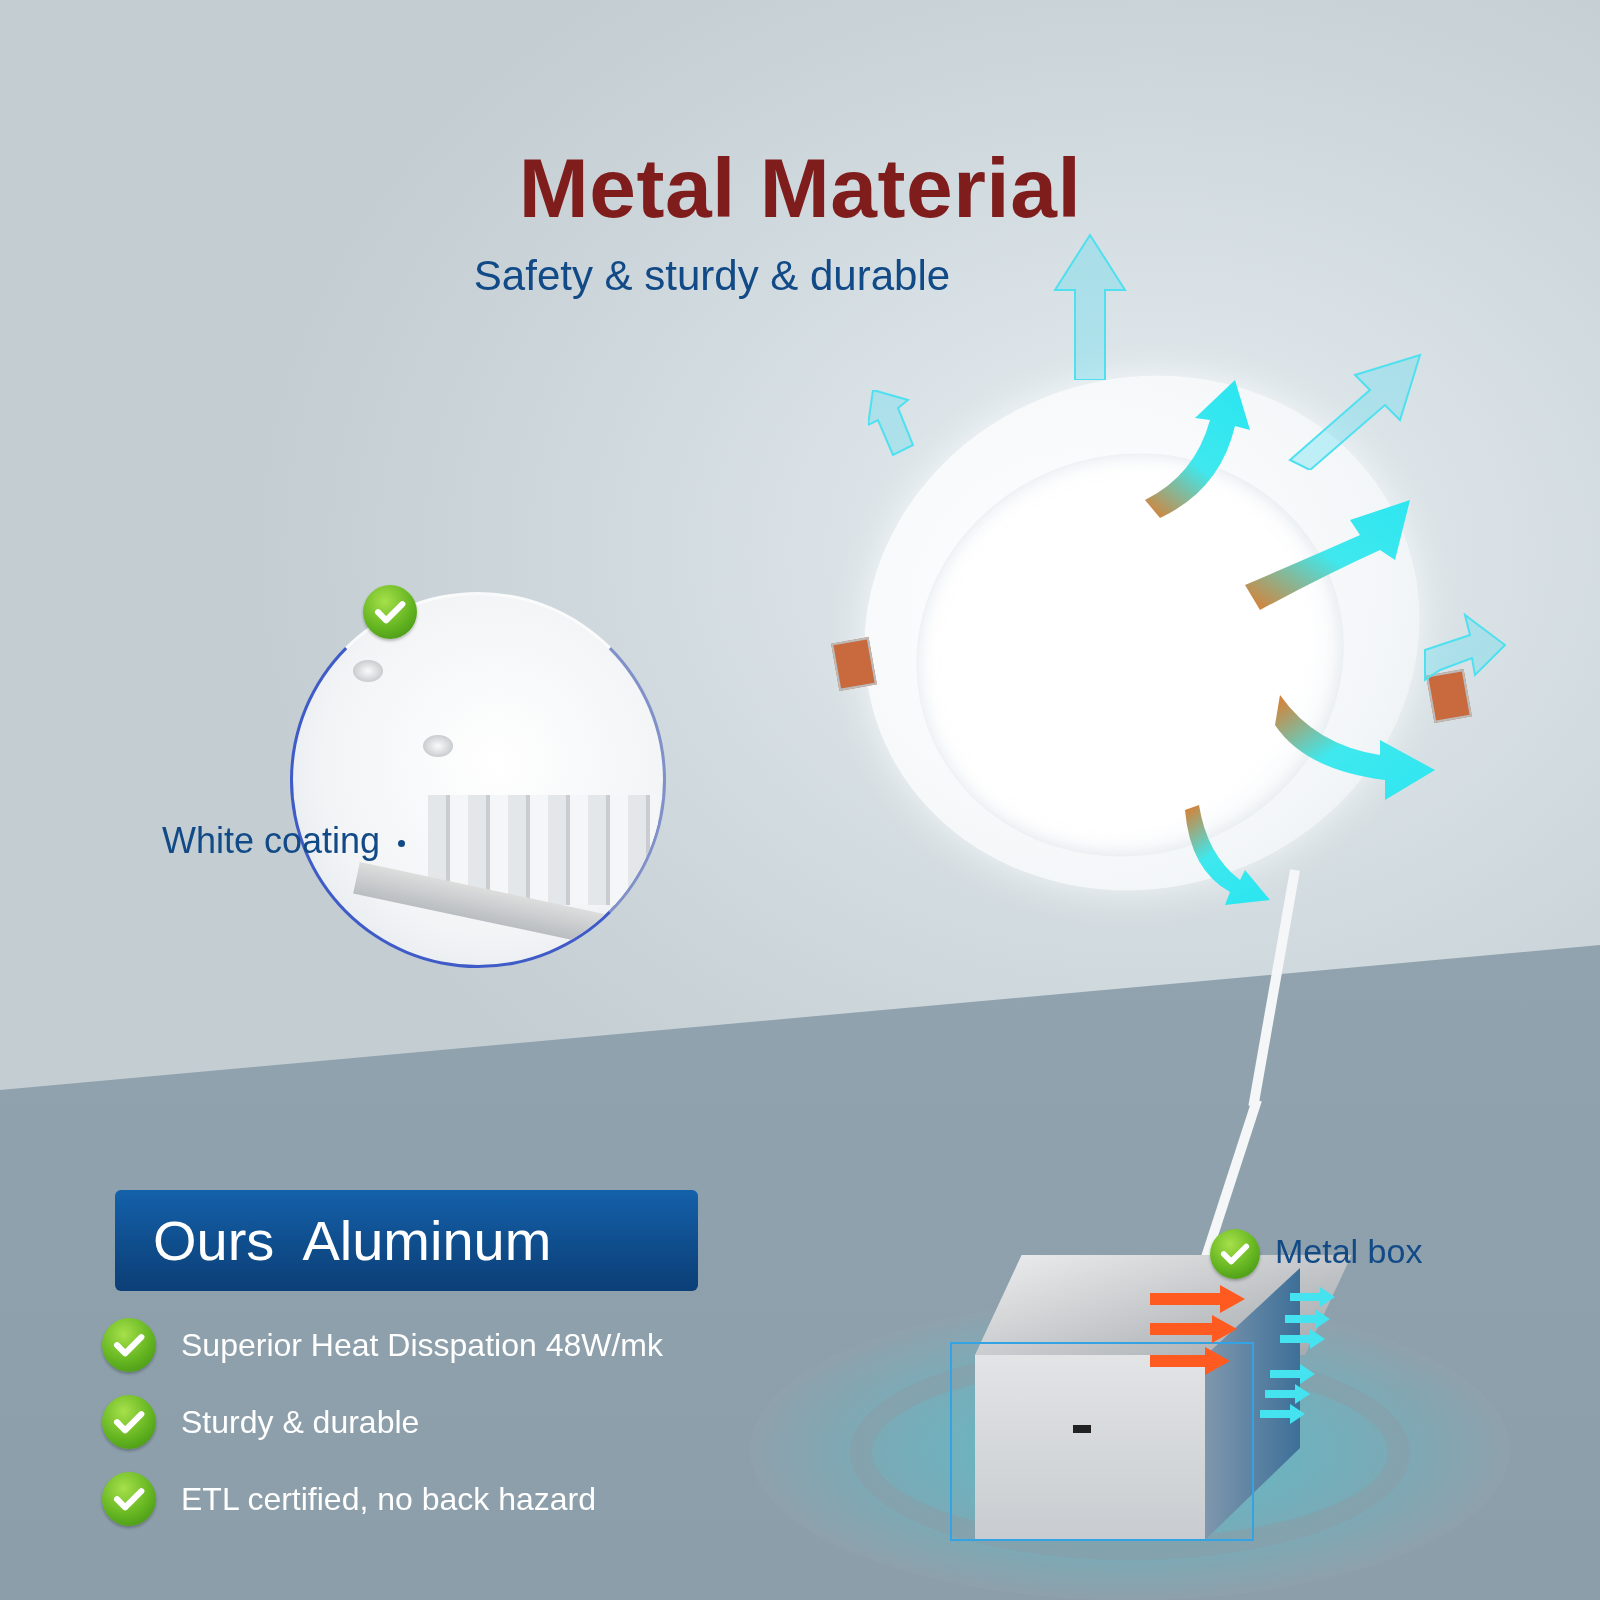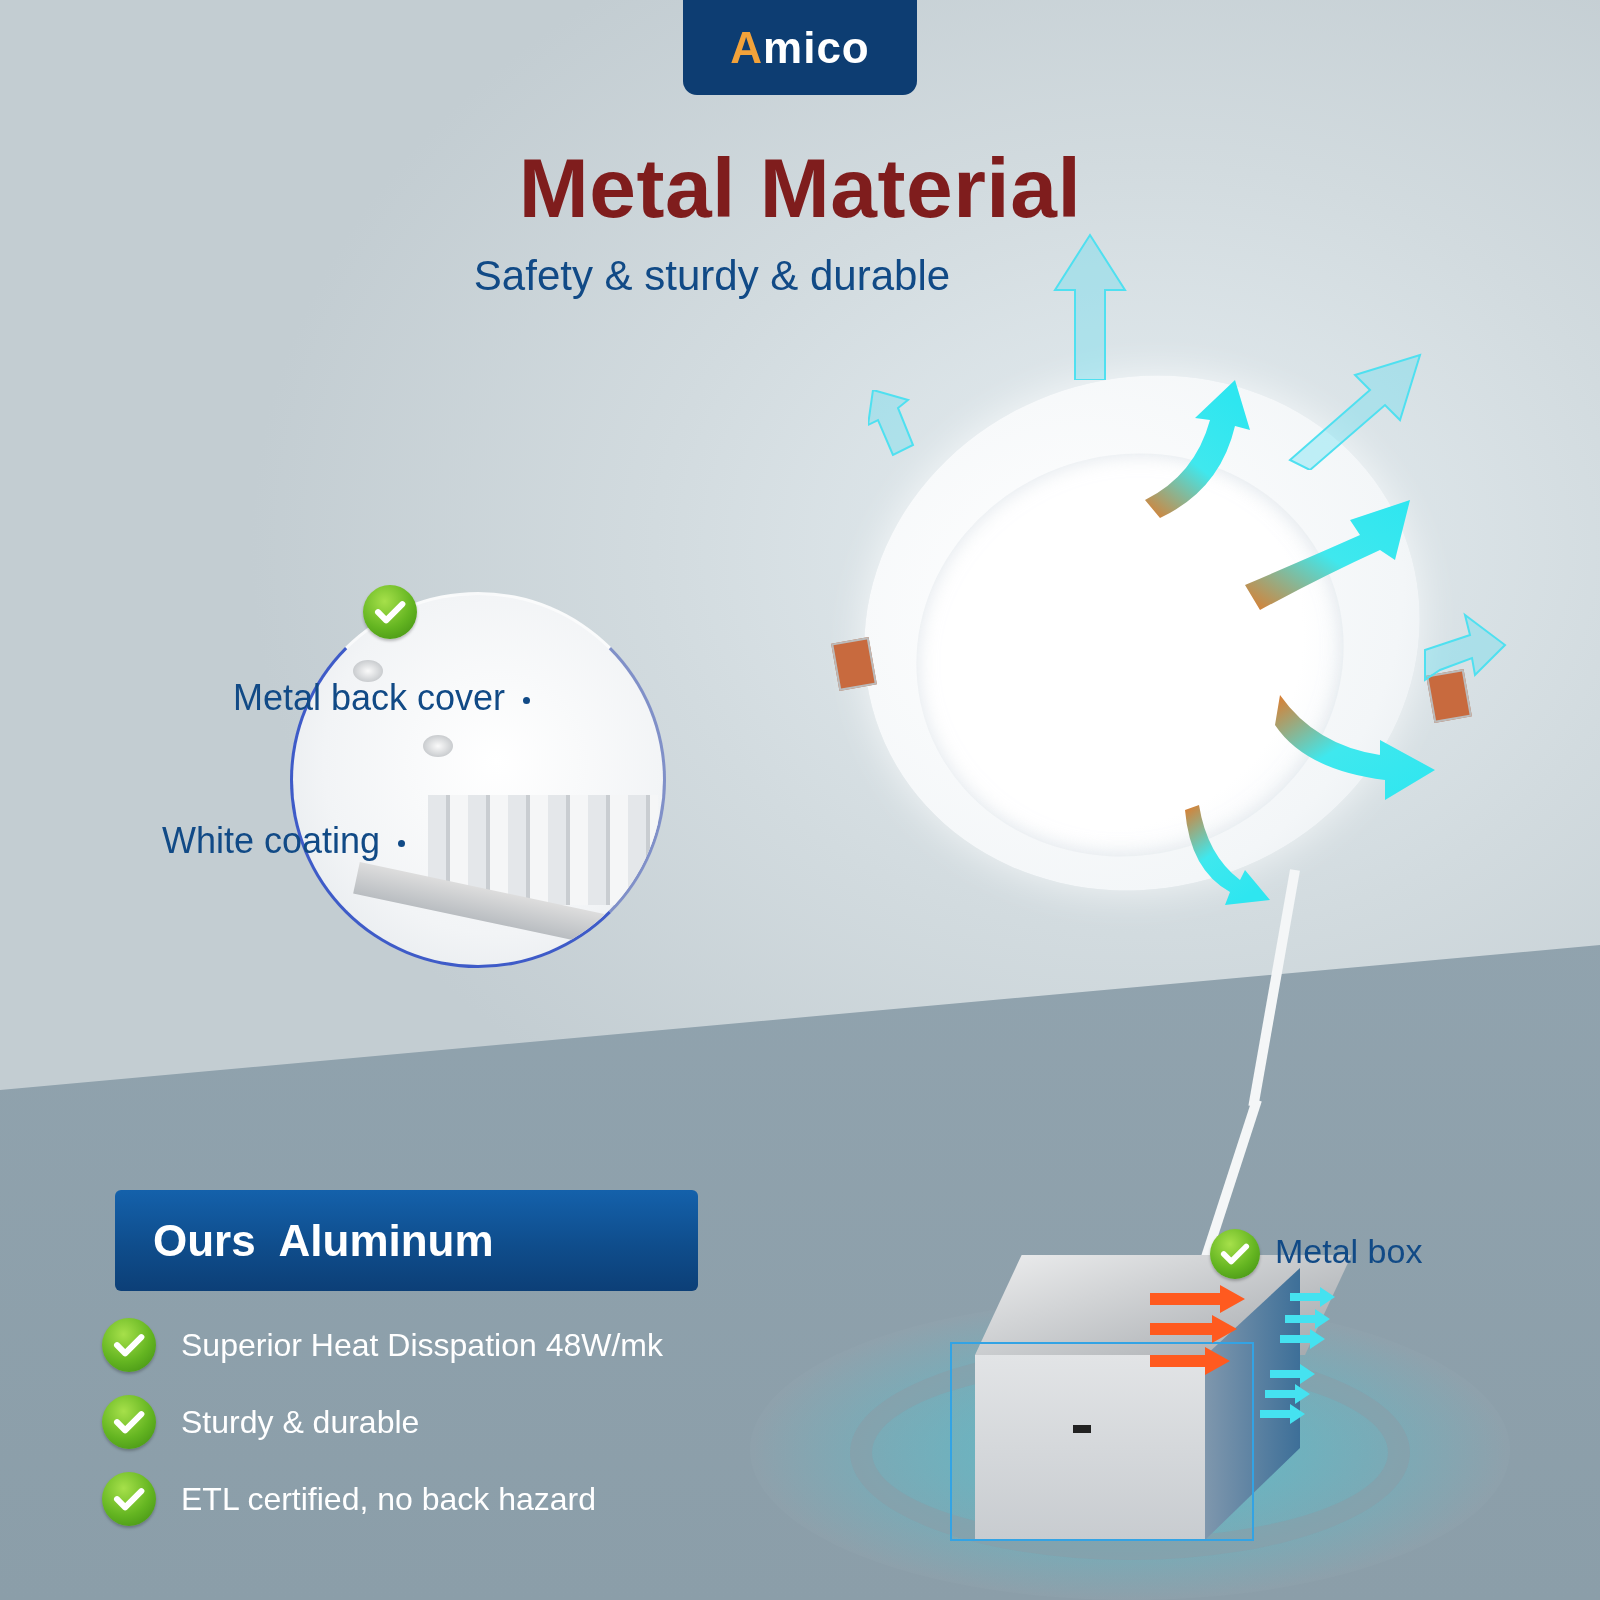--- a/index.html
+++ b/index.html
@@ -49,21 +49,21 @@
 
   .check { position:absolute; width:54px; height:54px; border-radius:50%;
            background: radial-gradient(circle at 40% 30%, #a6e04a 0%, #64b521 55%, #3d8a12 100%);
            box-shadow:0 2px 3px rgba(0,0,0,0.25); display:flex; align-items:center; justify-content:center; }
   .check svg { width:60%; height:60%; }
 
   
   .alu-box { position:absolute; left:115px; top:1190px; width:583px; height:101px; border-radius:6px;
              background: linear-gradient(180deg, #1461ab 0%, #0f4d8c 55%, #0c3f77 100%);
              display:flex; align-items:center; padding-left:38px; box-sizing:border-box; }
-  .alu-title { color:#fff; font-weight:bold; font-size:44px; white-space:pre; }
+  .alu-title { color:#fff; font-weight:normal; font-size:56px; white-space:pre; }
   .feature { position:absolute; left:102px; display:flex; align-items:center; }
   .feature .check { position:relative; }
   .feature-text { color:#fff; font-size:32px; margin-left:25px; white-space:nowrap; }
 
   
   .ring { position:absolute; border-radius:50%; }
   .jbox-front { position:absolute; left:975px; top:1355px; width:230px; height:185px; background:linear-gradient(#e2e4e6,#c8ccd0); }
   .jbox-top { position:absolute; left:975px; top:1255px; width:330px; height:100px;
               background:linear-gradient(160deg,#e8e9ea,#a7abaf); transform:skewX(-25deg); transform-origin:bottom left; }
   .jbox-side { position:absolute; left:1205px; top:1268px; width:95px; height:272px; background:linear-gradient(90deg,#7f97ad,#3d6f98); clip-path: polygon(0 88px, 95px 0, 95px 180px, 0 272px); }
@@ -71,23 +71,20 @@
   .slot { position:absolute; left:1073px; top:1425px; width:18px; height:8px; background:#222; }
   .cable { position:absolute; border-left:10px solid #f4f6f7; }
 </style>
 </head>
 <body>
 
 <div class="scene">
   <div class="wall"></div>
   <div class="floor"></div>
 
-  <div class="logo-badge">
-    <span class="logo-text"><span class="logo-a">A</span><span>mico</span></span>
-  </div>
 
   <div class="title">Metal Material</div>
   <div class="subtitle">Safety &amp; sturdy &amp; durable</div>
 
   <div class="light-rim"></div>
   <div class="light-face"></div>
   <div class="clip" style="left:835px;top:640px;transform:rotate(-10deg);"></div>
   <div class="clip" style="left:1430px;top:672px;transform:rotate(-10deg);"></div>
 
   <svg class="arrow" style="left:1050px;top:230px;" width="80" height="150">
@@ -151,21 +148,20 @@
     <div class="screw" style="left:130px;top:140px;"></div>
     <div class="screw" style="left:60px;top:65px;"></div>
     <div class="fins"></div>
     <div class="plate"></div>
   </div>
   <div class="check" style="left:363px;top:585px;">
     <svg viewBox="0 0 24 24">
         <path d="M3 12 L9 18 L21 6" stroke="#fff" stroke-width="4.5" fill="none" stroke-linecap="round" stroke-linejoin="round"></path>
       </svg>
   </div>
-  <div class="callout" style="left:233px;top:677px;"><span>Metal back cover</span><span class="dot"></span></div>
   <div class="callout" style="left:162px;top:820px;"><span>White coating</span><span class="dot"></span></div>
 
   <div class="ring" style="left:750px;top:1300px;width:760px;height:300px;background:radial-gradient(ellipse, rgba(60,210,225,0.6) 0%, rgba(60,210,225,0.25) 45%, rgba(150,170,180,0.2) 70%, rgba(0,0,0,0) 100%);"></div>
   <div class="ring" style="left:850px;top:1345px;width:560px;height:215px;border:22px solid rgba(140,155,165,0.5);box-sizing:border-box;"></div>
   <div class="jbox-top"></div>
   <div class="jbox-front"></div>
   <div class="jbox-side"></div>
   <div class="jbox-outline"></div>
   <div class="slot"></div>
 

